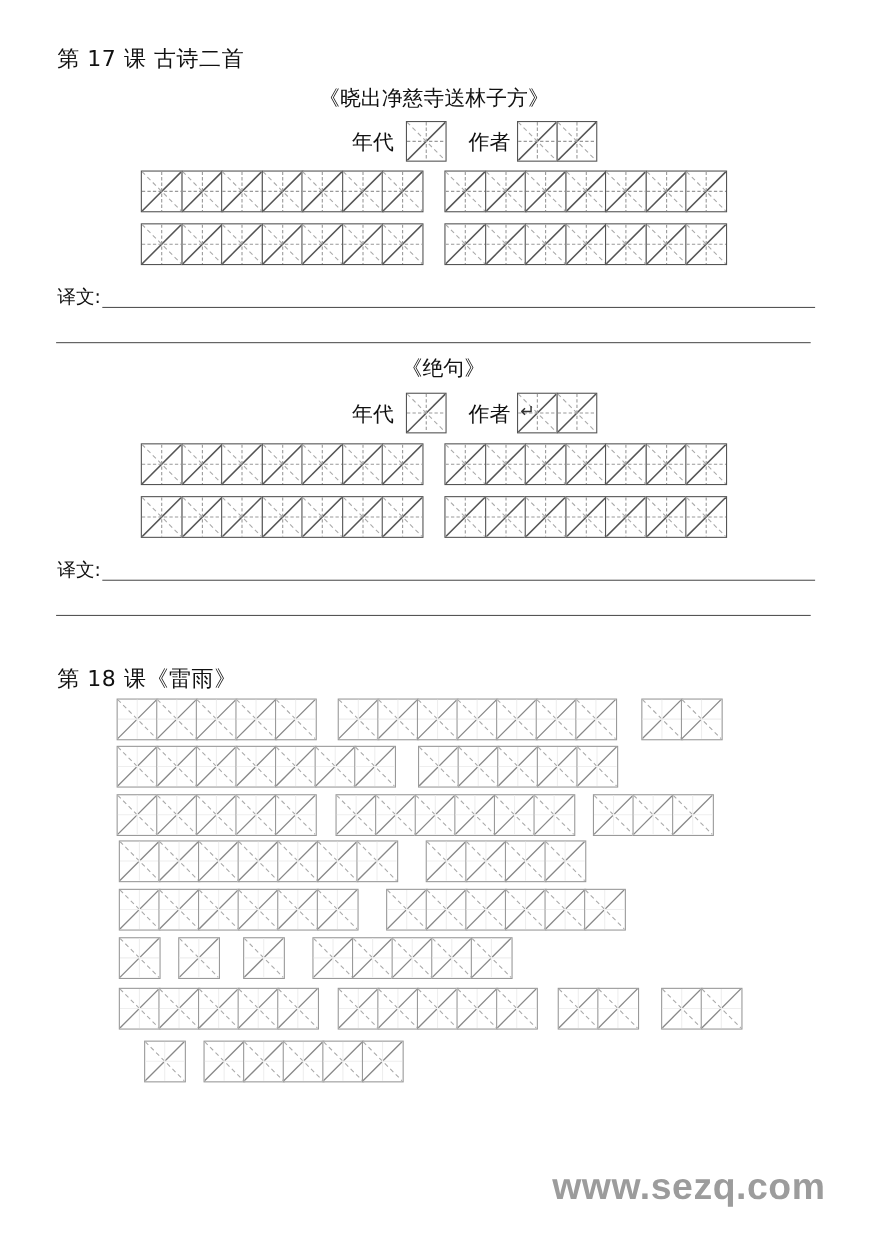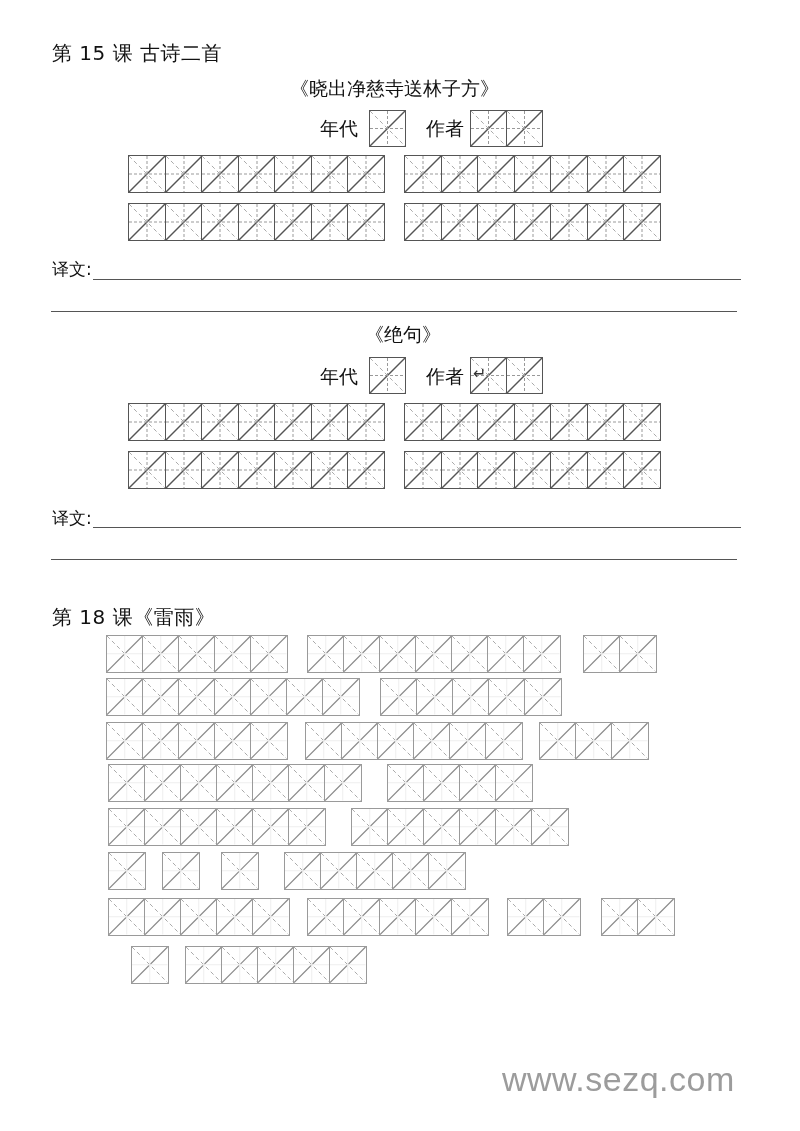--- a/index.html
+++ b/index.html
@@ -14,21 +14,21 @@
   .box svg { position: absolute; left: 0; top: 0; width: 100%; height: 100%; }
   .light .box { border: 1.5px solid #9a9a9a; }
   .line-label { font-size: 17px; }
   .rule { position: absolute; height: 0; border-top: 1.5px solid #555; }
   .watermark { font-family: "Liberation Sans", sans-serif; font-size: 34px; color: #9c9c9c; letter-spacing: 0.5px; }
   .enter-glyph { position: absolute; left: 2px; top: 6px; font-size: 16px; color: #333; }
 </style>
 </head>
 <body>
 
-<div class="abs lesson-title" style="left:52px; top:40px;">第 15 课 古诗二首</div>
+<div class="abs lesson-title" style="left:52px; top:40px;">第 17 课 古诗二首</div>
 
 <div class="abs poem-title" style="left:290px; top:76px;">《晓出净慈寺送林子方》</div>
 <div class="abs meta-label" style="left:320px; top:116px;">年代</div>
 <div class="grid" id="p1-era" style="left:369px; top:110px;">
     <div class="box" style="width: 37px; height: 37px;">
       <svg viewBox="0 0 100 100" preserveAspectRatio="none">
         <line x1="0" y1="100" x2="100" y2="0" stroke="#555" stroke-width="1.4" vector-effect="non-scaling-stroke"></line>
         <line x1="0" y1="0" x2="100" y2="100" stroke="#aaa" stroke-width="1" vector-effect="non-scaling-stroke" stroke-dasharray="4 3"></line>
         <line x1="50" y1="0" x2="50" y2="100" stroke="#999" stroke-width="1" vector-effect="non-scaling-stroke" stroke-dasharray="3 2"></line>
         <line x1="0" y1="50" x2="100" y2="50" stroke="#999" stroke-width="1" vector-effect="non-scaling-stroke" stroke-dasharray="3 2"></line>
@@ -1331,13 +1331,13 @@
         <svg viewBox="0 0 100 100" preserveAspectRatio="none">
           <line x1="0" y1="100" x2="100" y2="0" stroke="#888" stroke-width="1.2" vector-effect="non-scaling-stroke"></line>
           <line x1="0" y1="0" x2="100" y2="100" stroke="#aaa" stroke-width="1" vector-effect="non-scaling-stroke" stroke-dasharray="4 3"></line>
           <line x1="50" y1="0" x2="50" y2="100" stroke="#eee" stroke-width="1" vector-effect="non-scaling-stroke"></line>
           <line x1="0" y1="50" x2="100" y2="50" stroke="#eee" stroke-width="1" vector-effect="non-scaling-stroke"></line>
         </svg>
       </div>
     </div>
   </div>
 
-<div class="abs watermark" style="left:502px; top:1060px;">www.sezq.com</div>
+<div class="abs watermark" style="left:502px; top:1060px;font-weight:bold;">www.sezq.com</div>
 
 </body></html>

